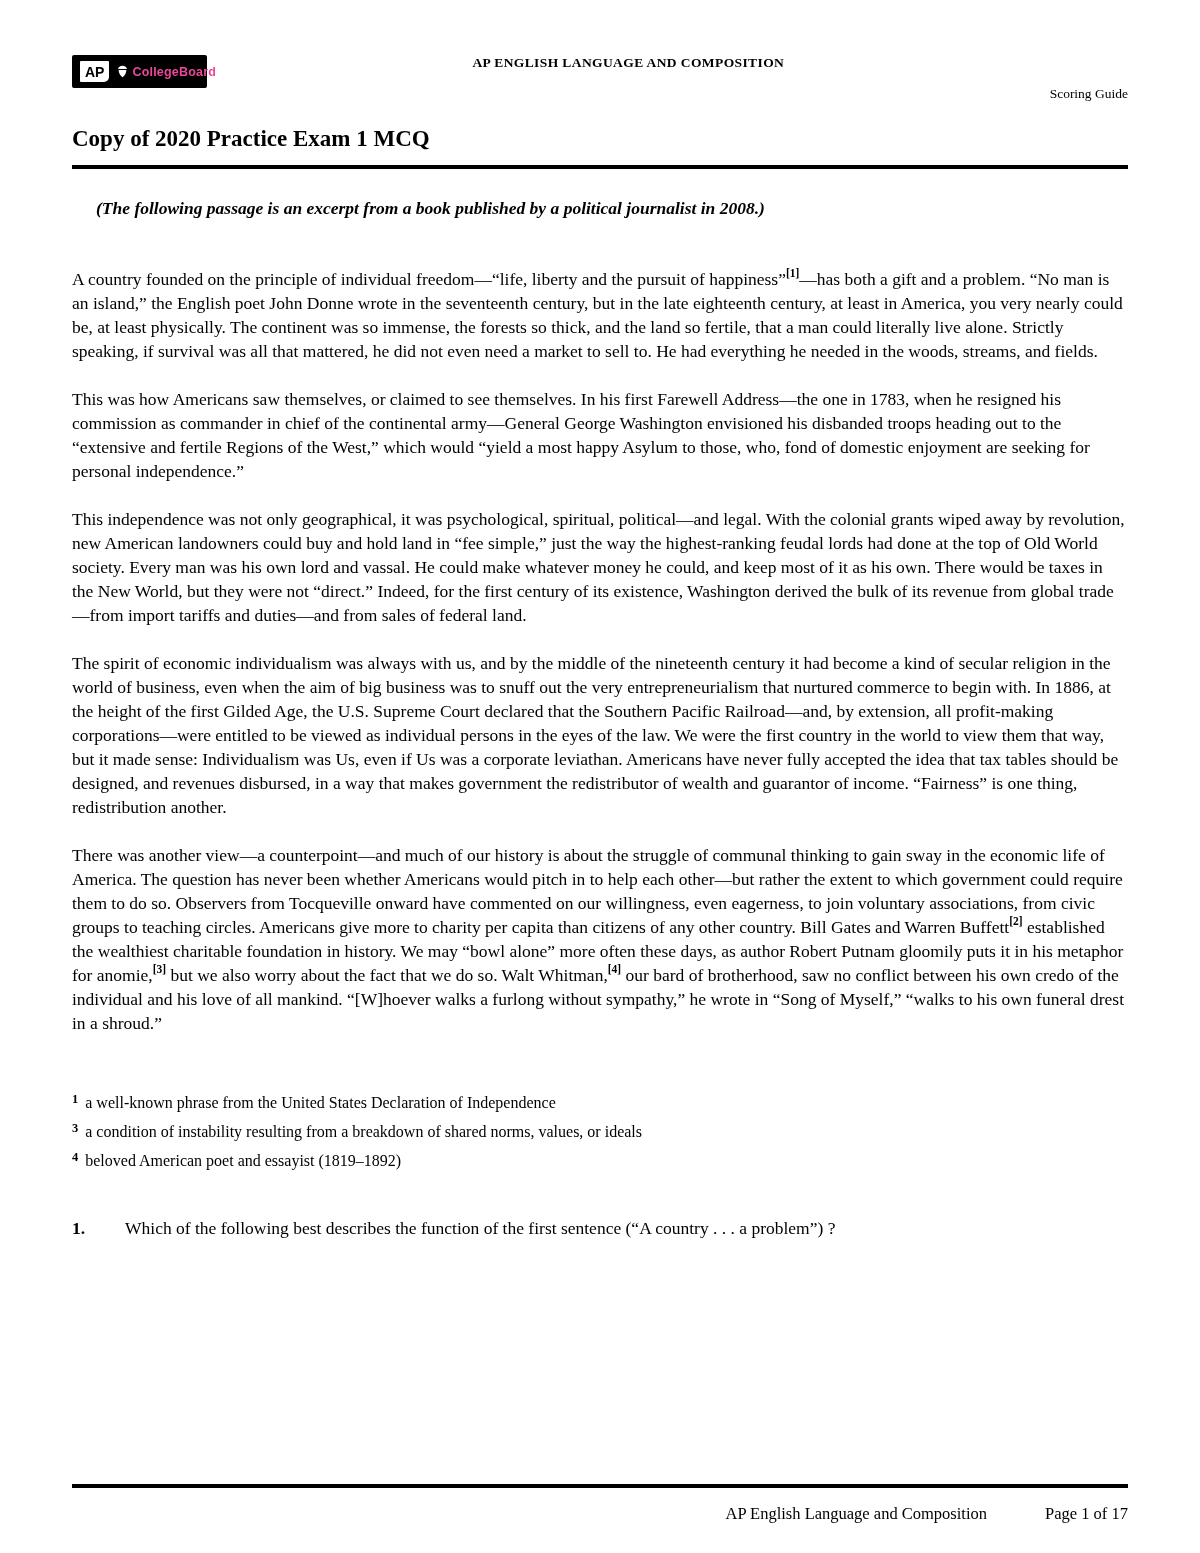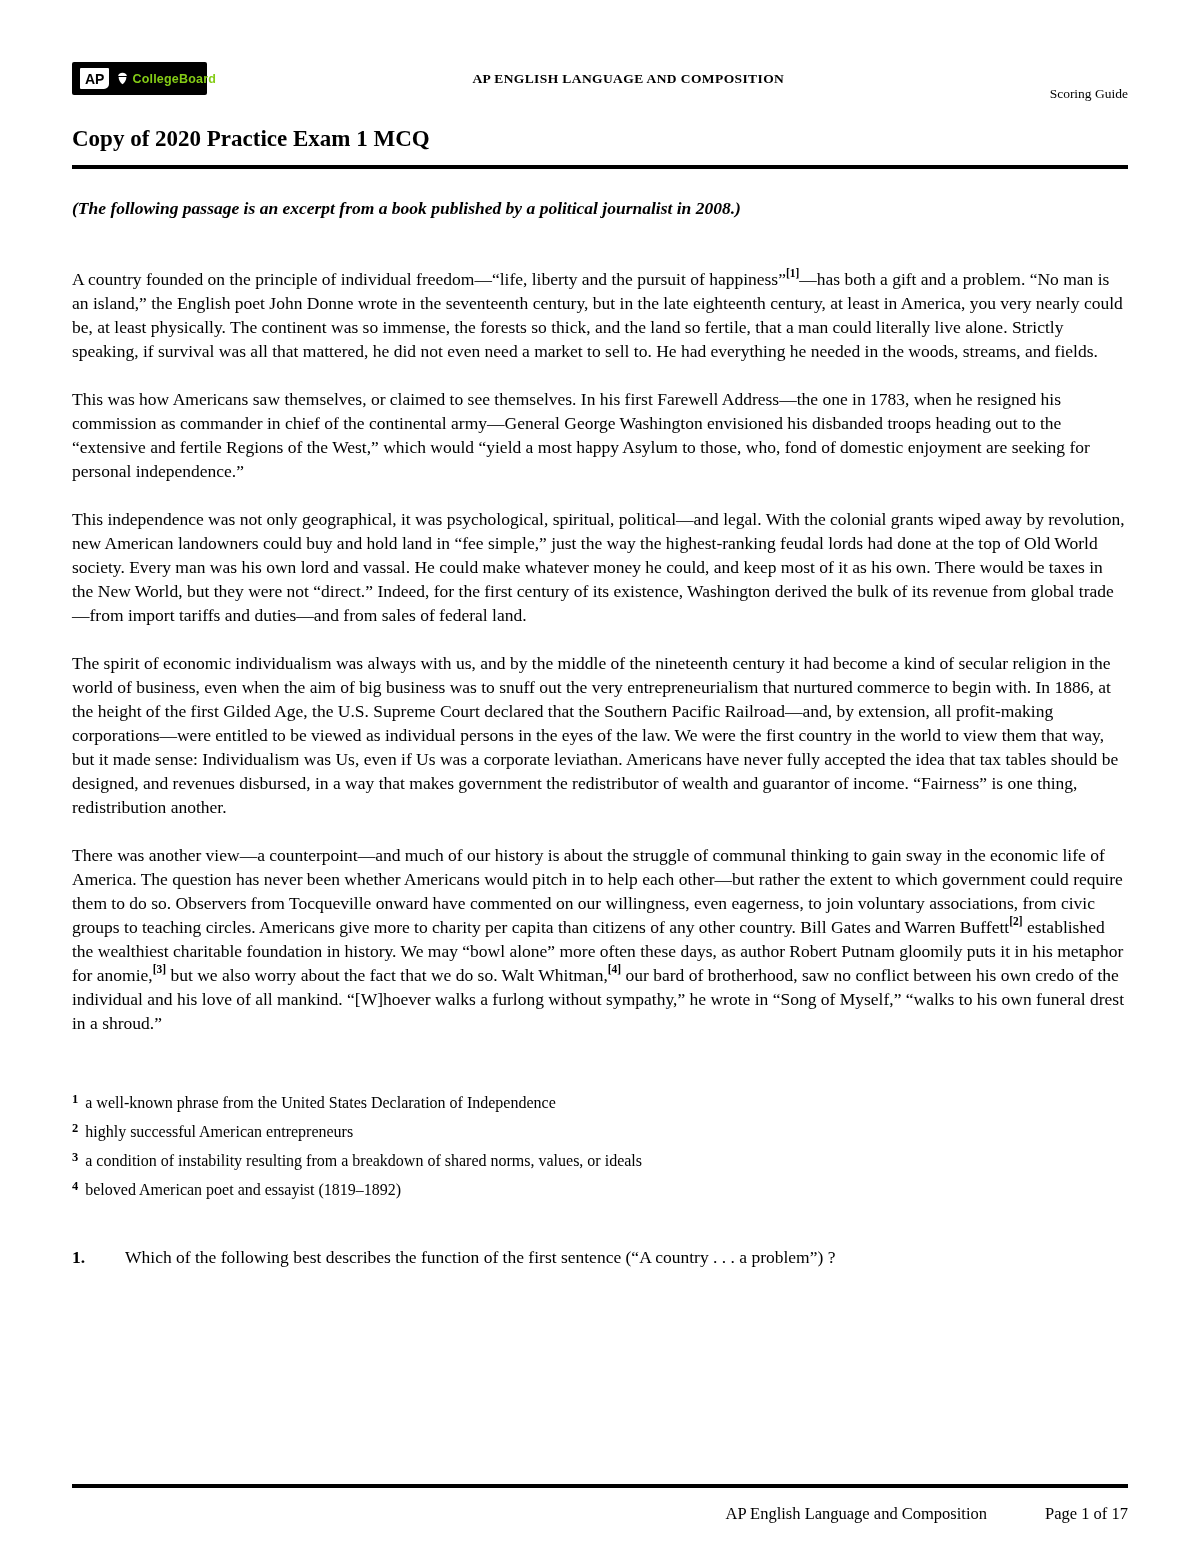--- a/index.html
+++ b/index.html
@@ -7,52 +7,52 @@
   .page {
     position:relative;
     width:1200px; height:1553px;
     background:#ffffff;
     color:#000000;
     font-family:"Liberation Serif","DejaVu Serif",serif;
     padding:55px 72px 0 72px;
     overflow:hidden;
   }
   
-  .header-row { display:flex; align-items:center; }
+  .header-row { display:flex; align-items:flex-start; }
   .logo {
     flex:0 0 auto;
     width:135px; height:33px;
     background:#000000;
     display:flex; align-items:center; gap:7px;
     padding:0 8px;
     border-radius:2px;
   }
   .ap-box {
     background:#ffffff; color:#000000;
     font-family:"Liberation Sans","DejaVu Sans",sans-serif;
     font-weight:bold; font-size:14px; line-height:1;
     padding:4px 5px 3px 5px;
     border-radius:1px 1px 5px 1px;
   }
   .cb { display:flex; align-items:center; gap:3px; }
   .cb-text {
-    color:#84cc16;
+    color:#ec4899;
     font-family:"Liberation Sans","DejaVu Sans",sans-serif;
     font-weight:bold; font-size:12.5px; letter-spacing:0.2px;
   }
   .header-course {
     flex:1 1 auto; text-align:center;
     font-weight:bold; font-size:13.5px; letter-spacing:0.4px;
   }
   .header-doctype { flex:0 0 auto; font-size:13.5px;margin-top:31px; }
   
   .page-title { margin-top:24px; font-size:23px; font-weight:bold; }
   .title-rule { margin-top:13px; height:4px; background:#000000; }
   
-  .intro { margin-top:29px; font-size:17.5px; font-weight:bold; font-style:italic; }
+  .intro { margin-top:29px; font-size:17.5px; font-weight:bold; font-style:italic;margin-left:24px; }
   .passage { margin-top:48px; }
   .passage p { font-size:17.5px; line-height:24px; margin-top:24px; }
   .passage p:first-child { margin-top:16px; }
   .fnref {
     font-weight:bold; font-size:11.5px;
     position:relative; top:-1px;
     line-height:0;
   }
   .italic-seg { }
   
@@ -109,21 +109,20 @@
     <p><span>This independence was not only geographical, it was psychological, spiritual, political—and legal. With the colonial grants wiped away by revolution, new American landowners could buy and hold land in “fee simple,” just the way the highest-ranking feudal lords had done at the top of Old World society. Every man was his own lord and vassal. He could make whatever money he could, and keep most of it as his own. There would be taxes in the New World, but they were not “direct.” Indeed, for the first century of its existence, Washington derived the bulk of its revenue from global trade—from import tariffs and duties—and from sales of federal land.</span></p>
 
     <p><span>The spirit of economic individualism was always with us, and by the middle of the nineteenth century it had become a kind of secular religion in the world of business, even when the aim of </span><span class="italic-seg">big</span><span> business was to snuff out the very entrepreneurialism that nurtured commerce to begin with. In 1886, at the height of the first Gilded Age, the U.S. Supreme Court declared that the Southern Pacific Railroad—and, by extension, all profit-making corporations—were entitled to be viewed as individual persons in the eyes of the law. We were the first country in the world to view them that way, but it made sense: Individualism was Us, even if Us was a corporate leviathan. Americans have never fully accepted the idea that tax tables should be designed, and revenues disbursed, in a way that makes government the redistributor of wealth and guarantor of income. “Fairness” is one thing, redistribution another.</span></p>
 
     <p><span>There was another view—a counterpoint—and much of our history is about the struggle of communal thinking to gain sway in the economic life of America. The question has never been whether Americans would pitch in to help each other—but rather the extent to which government could require them to do so. Observers from Tocqueville onward have commented on our willingness, even eagerness, to join voluntary associations, from civic groups to teaching circles. Americans give more to charity per capita than citizens of any other country. Bill Gates and Warren Buffett</span><sup class="fnref">[2]</sup><span> established the wealthiest charitable foundation in history. We may “bowl alone” more often these days, as author Robert Putnam gloomily puts it in his metaphor for anomie,</span><sup class="fnref">[3]</sup><span> but we also worry about the fact that we do so. Walt Whitman,</span><sup class="fnref">[4]</sup><span> our bard of brotherhood, saw no conflict between his own credo of the individual and his love of all mankind. “[W]hoever walks a furlong without sympathy,” he wrote in “Song of Myself,” “walks to his own funeral drest in a shroud.”</span></p>
 
   </div>
 
   <div class="footnotes">
     <div class="footnote"><span class="fn-num">1</span><span>a well-known phrase from the United States Declaration of Independence</span></div>
-    <div class="footnote"><span class="fn-num">2</span><span>highly successful American entrepreneurs</span></div>
     <div class="footnote"><span class="fn-num">3</span><span>a condition of instability resulting from a breakdown of shared norms, values, or ideals</span></div>
     <div class="footnote"><span class="fn-num">4</span><span>beloved American poet and essayist (1819–1892)</span></div>
   </div>
 
   <div class="question">
     <span class="q-num">1.</span>
     <span class="q-text">Which of the following best describes the function of the first sentence (“A country . . . a problem”) ?</span>
   </div>
 
   <div class="footer">

